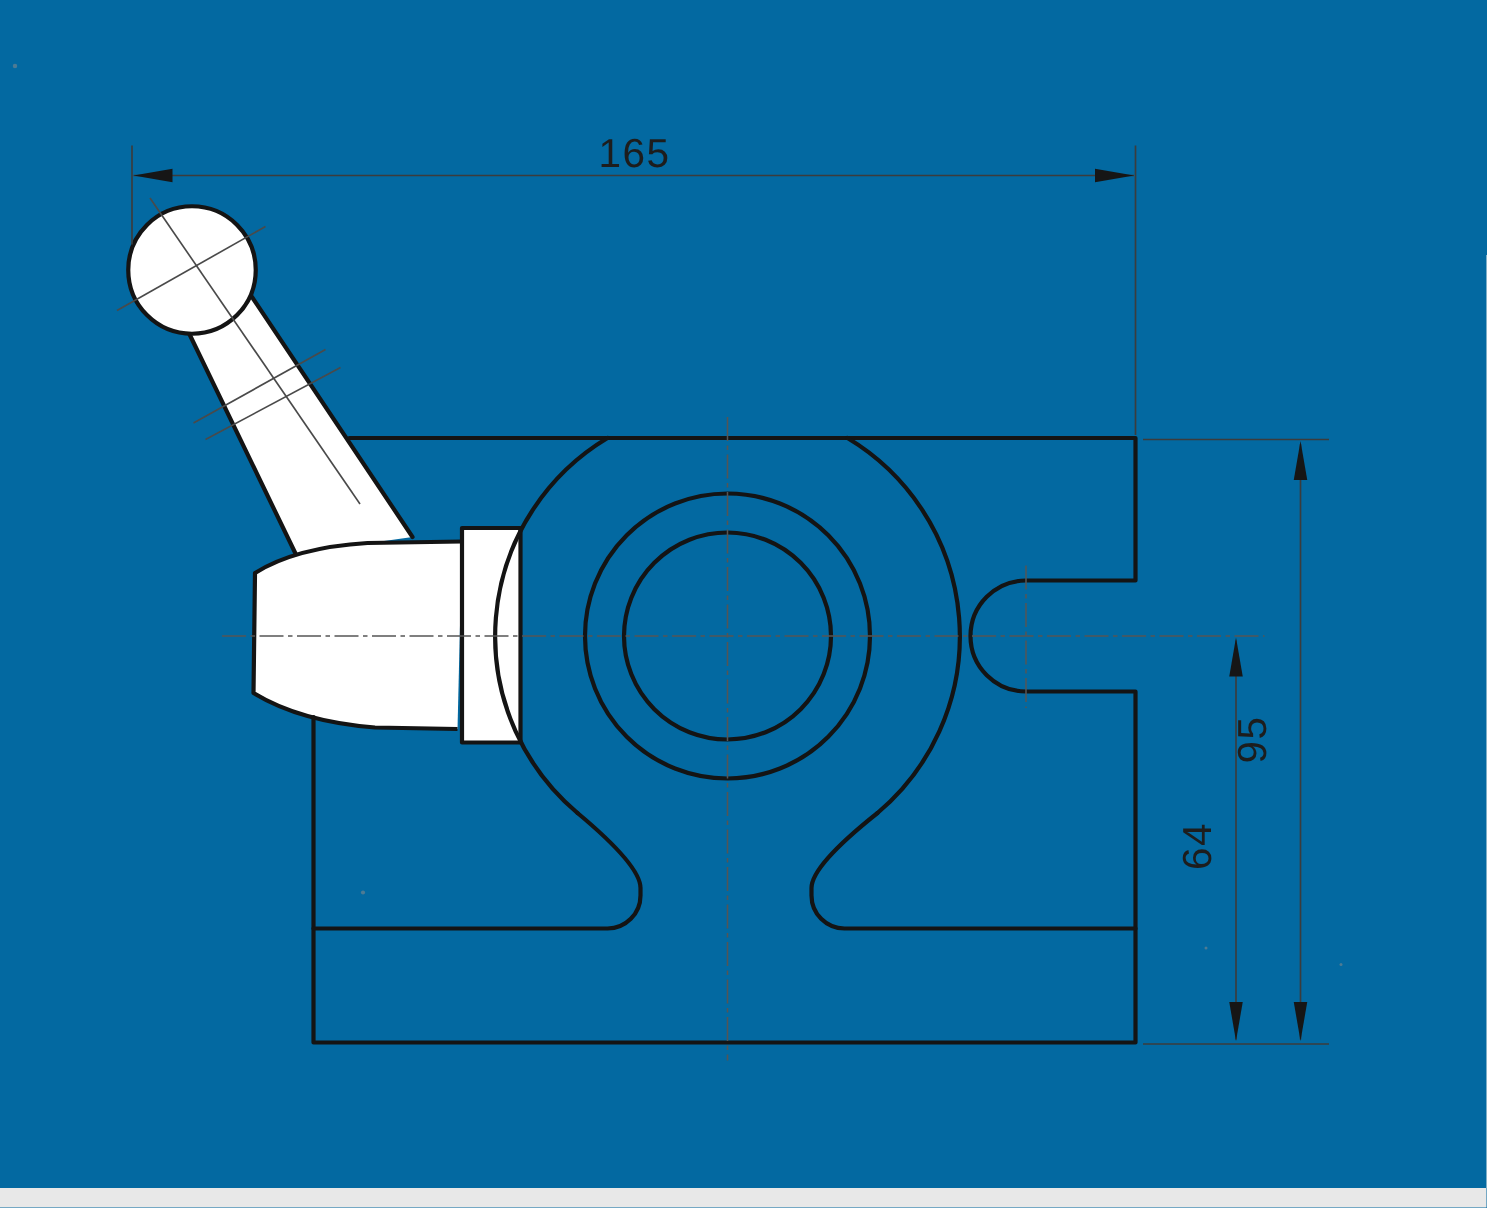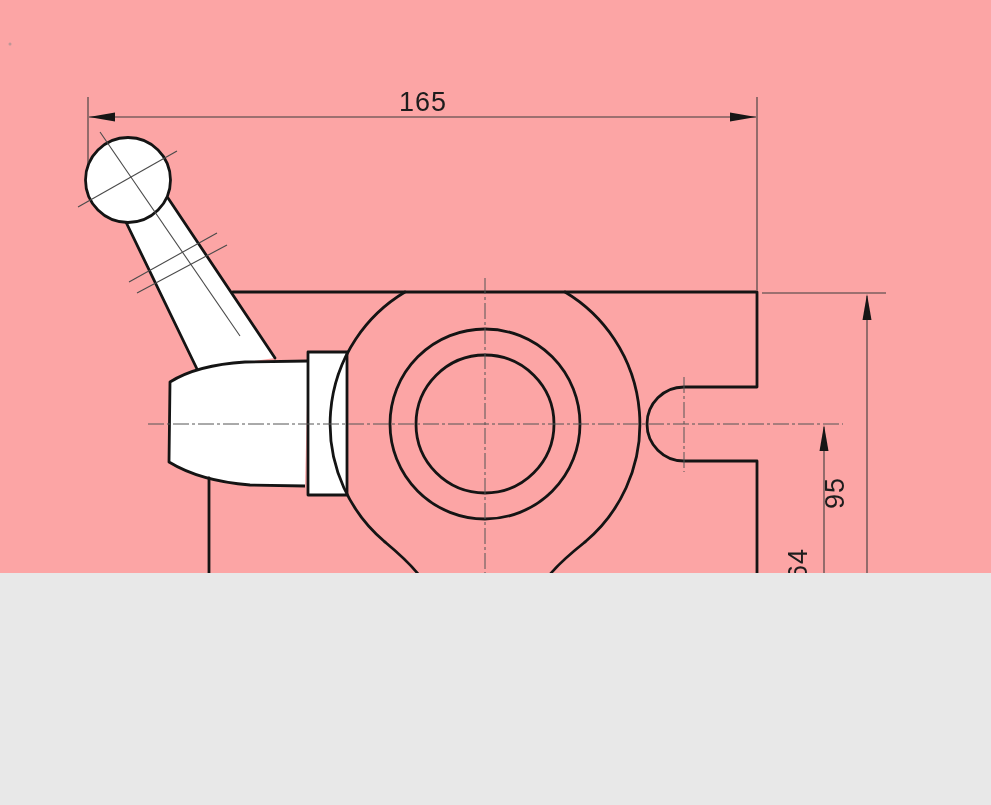--- a/index.html
+++ b/index.html
@@ -1,19 +1,19 @@
 <!DOCTYPE html>
 <html><head>
 <meta charset="utf-8">
 <style>
   html,body{margin:0;padding:0;background:#e8e8e8;}
   .sheet{
     position:relative;
-    width:991px;height:573px;
-    background:#fca5a5;
+    width:991px;height:792px;
+    background:#0369a1;
     font-family:"Liberation Sans", sans-serif;
     overflow:hidden;
   }
   svg{display:block;}
   .thick{fill:none;stroke:#141414;stroke-width:2.8;stroke-linecap:round;stroke-linejoin:round;}
   .thickfill{fill:#ffffff;stroke:#141414;stroke-width:2.8;stroke-linejoin:round;}
   .whitefill{fill:#ffffff;stroke:none;}
   .thin{fill:none;stroke:#3c3c3c;stroke-width:1.1;}
   .center{fill:none;stroke:#555555;stroke-width:1;stroke-dasharray:16 3 3 3;}
   .aux{fill:none;stroke:#4a4a4a;stroke-width:1.1;}

